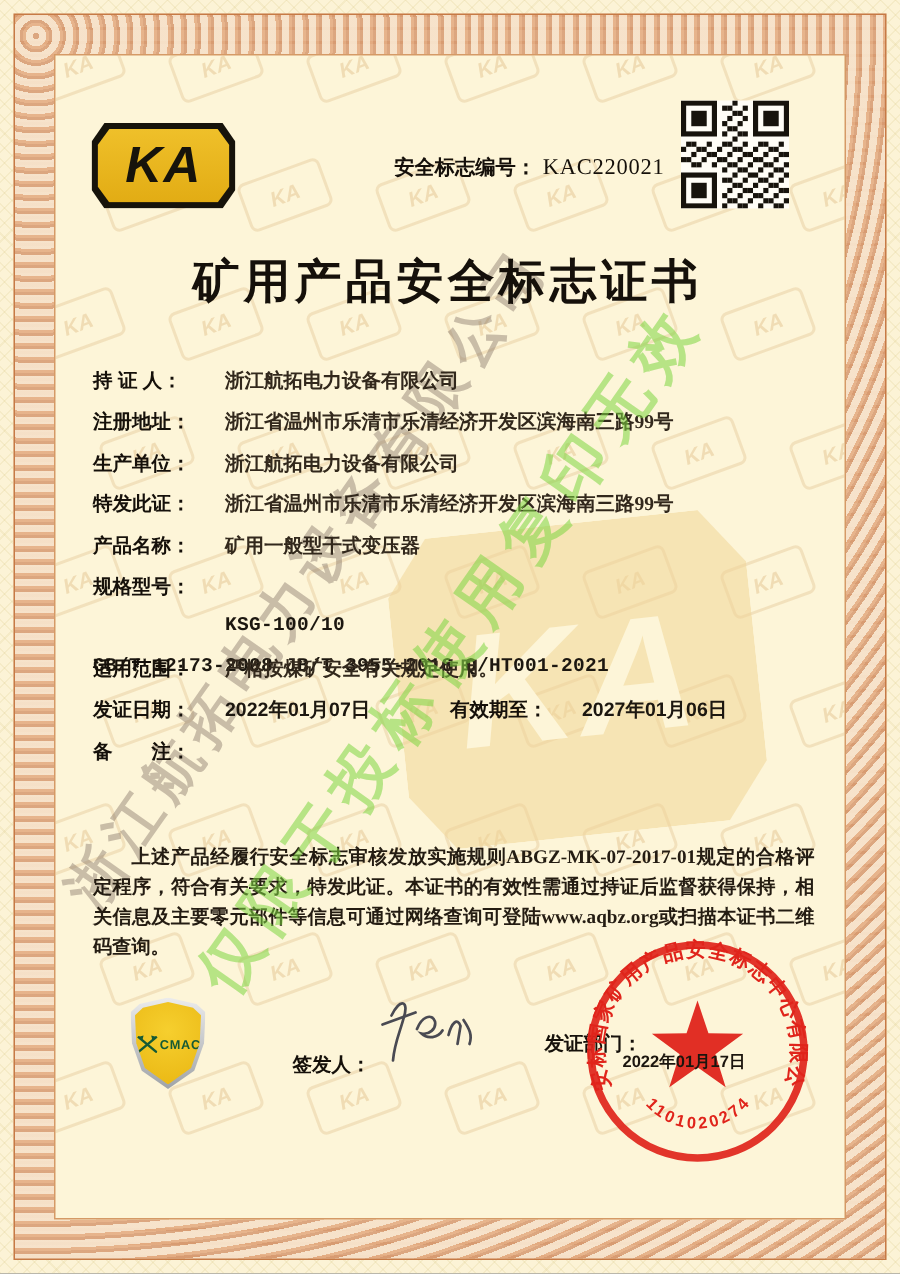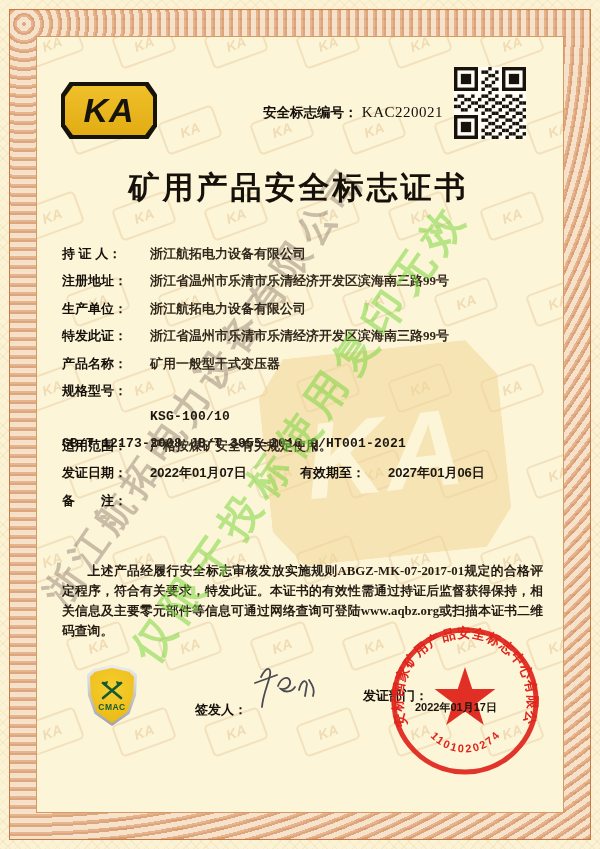--- a/index.html
+++ b/index.html
@@ -59,21 +59,21 @@
     font-family:"Liberation Serif", serif;font-weight:700;font-size:12.8px;line-height:20px;
     color:#241c12;text-align:justify;text-indent:2em;}
   
   .footer{position:absolute;left:0;right:0;top:622px;height:170px;z-index:3;}
   .shield{position:absolute;left:50px;top:6px;width:50px;height:61px;
     clip-path:polygon(50% 0%,88% 7%,100% 16%,98% 50%,85% 80%,50% 100%,15% 80%,2% 50%,0% 16%,12% 7%);
     background:linear-gradient(180deg,#ececec,#9fa3a8);display:flex;align-items:center;justify-content:center;}
   .shield-in{width:44px;height:55px;
     clip-path:polygon(50% 0%,88% 7%,100% 16%,98% 50%,85% 80%,50% 100%,15% 80%,2% 50%,0% 16%,12% 7%);
     background:radial-gradient(circle at 50% 35%,#f6cf2e,#e9b612);
-    display:flex;flex-direction:column;align-items:center;justify-content:center;}
+    display:flex;align-items:center;justify-content:center;}
   .shield-in .cmac{font-size:8.5px;font-weight:800;color:#155a35;letter-spacing:.5px;margin-top:1px;}
   .signer-label,.dept-label{position:absolute;top:28px;font-weight:700;font-size:13px;color:#15100a;white-space:nowrap;}
   .signer-label{left:158px;margin-top:14px;}
   .dept-label{left:294px;margin-left:32px;}
   .signature{position:absolute;left:208px;top:0px;}
   .stamp{position:absolute;left:352px;top:-34px;width:152px;height:152px;z-index:4;}
   .stamp-date{position:absolute;left:378px;top:41px;width:130px;z-index:5;
     font-weight:700;font-size:11px;color:#1b150e;white-space:nowrap;}
   
   .wm{position:absolute;z-index:2;pointer-events:none;white-space:nowrap;

